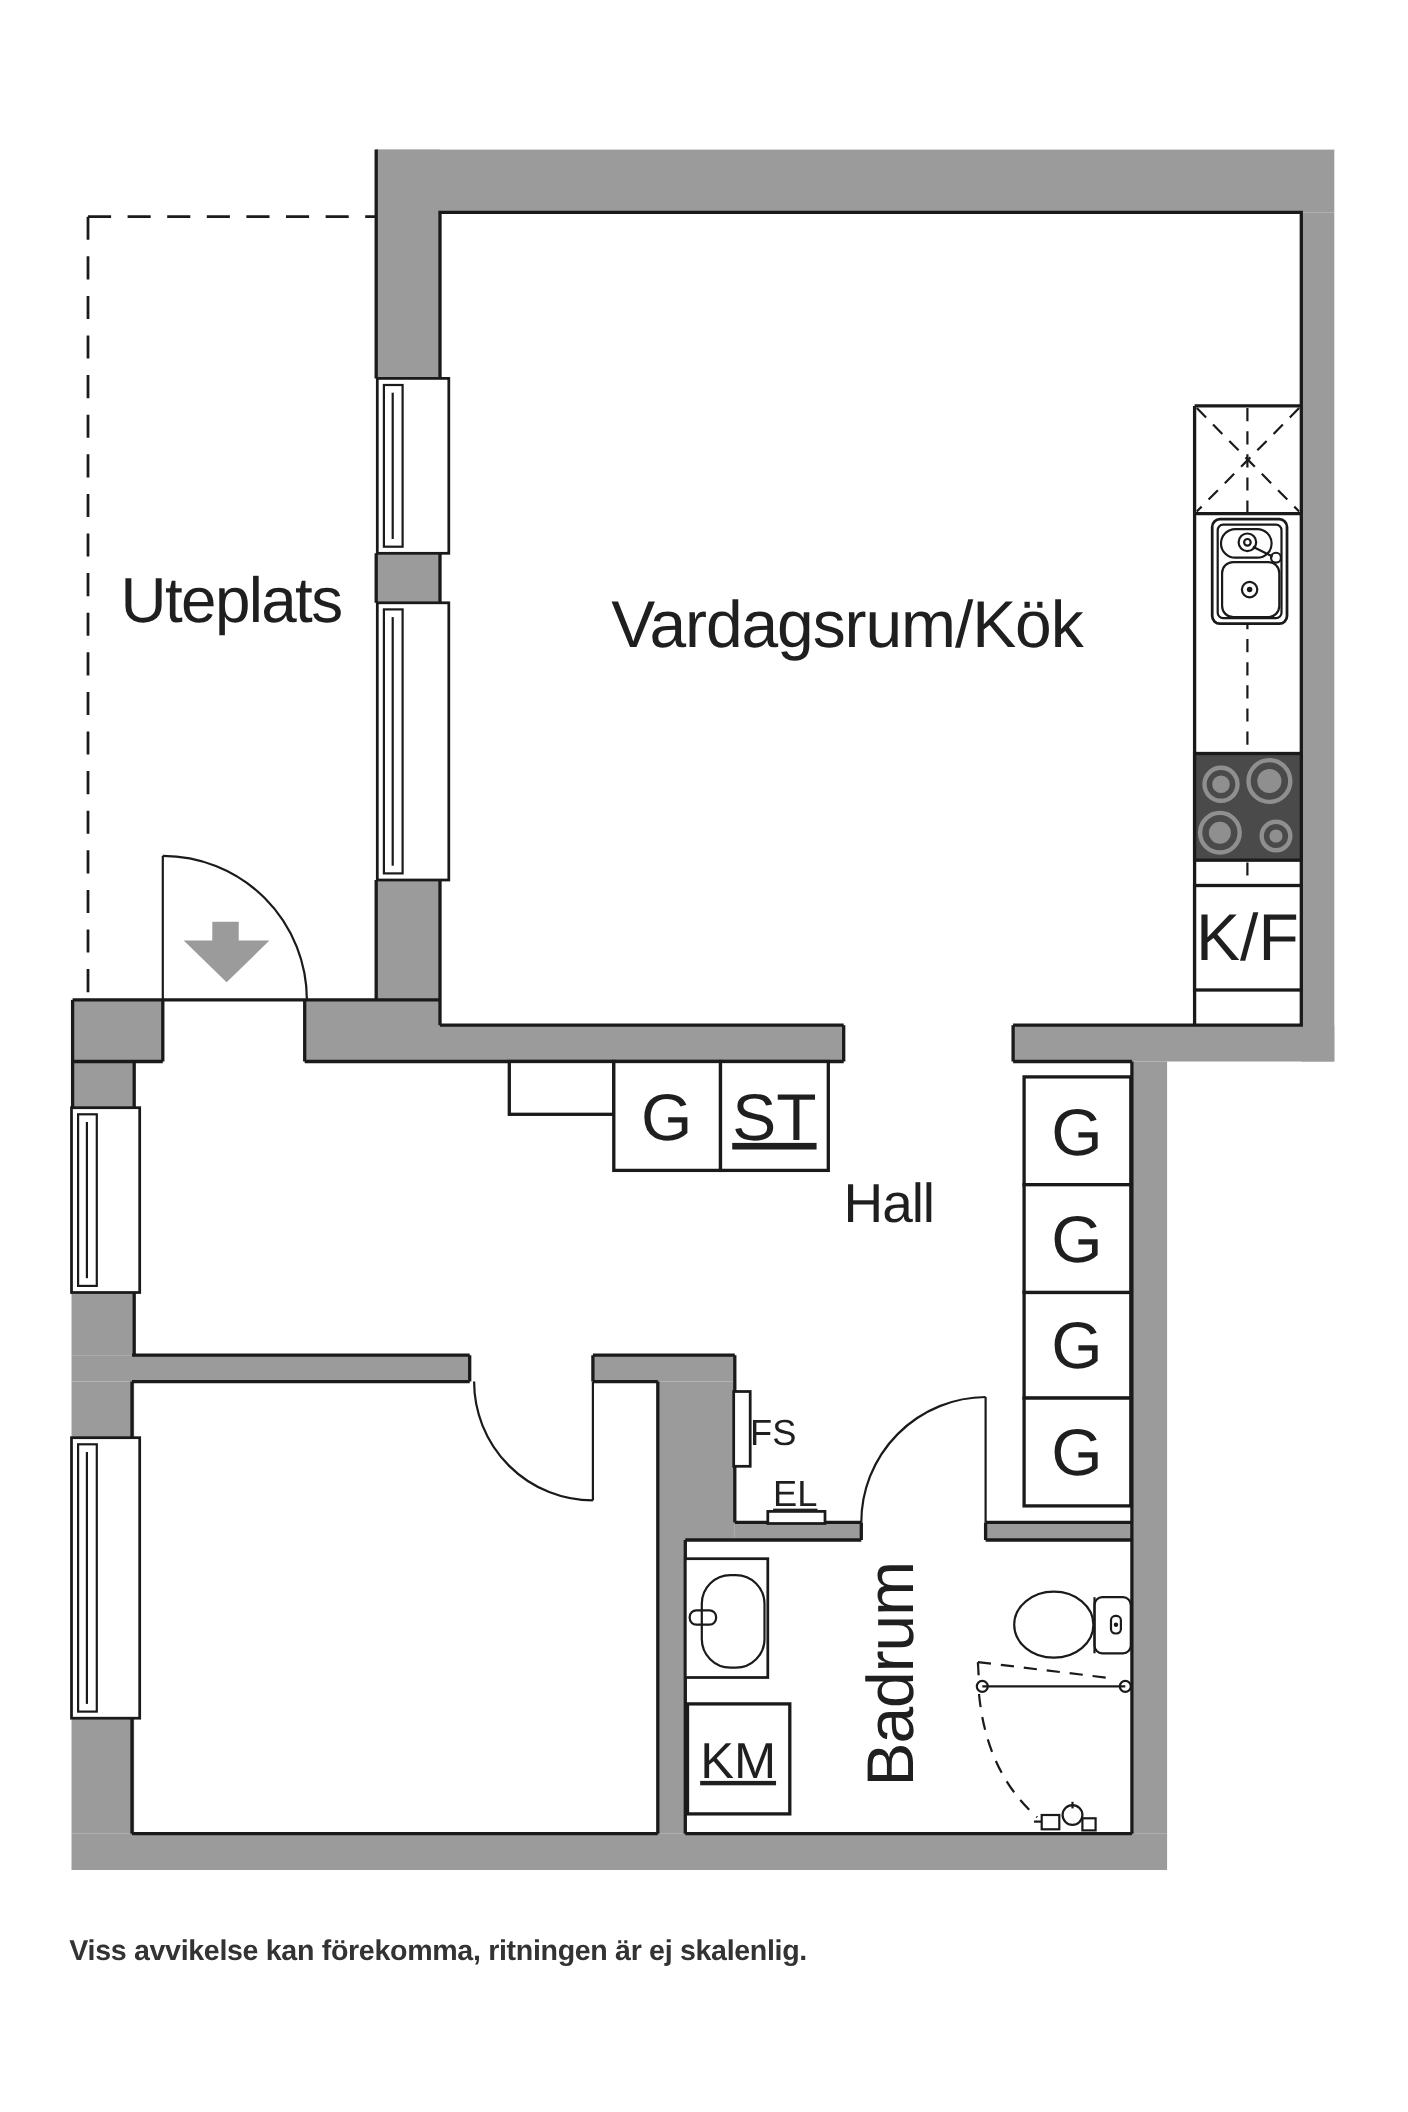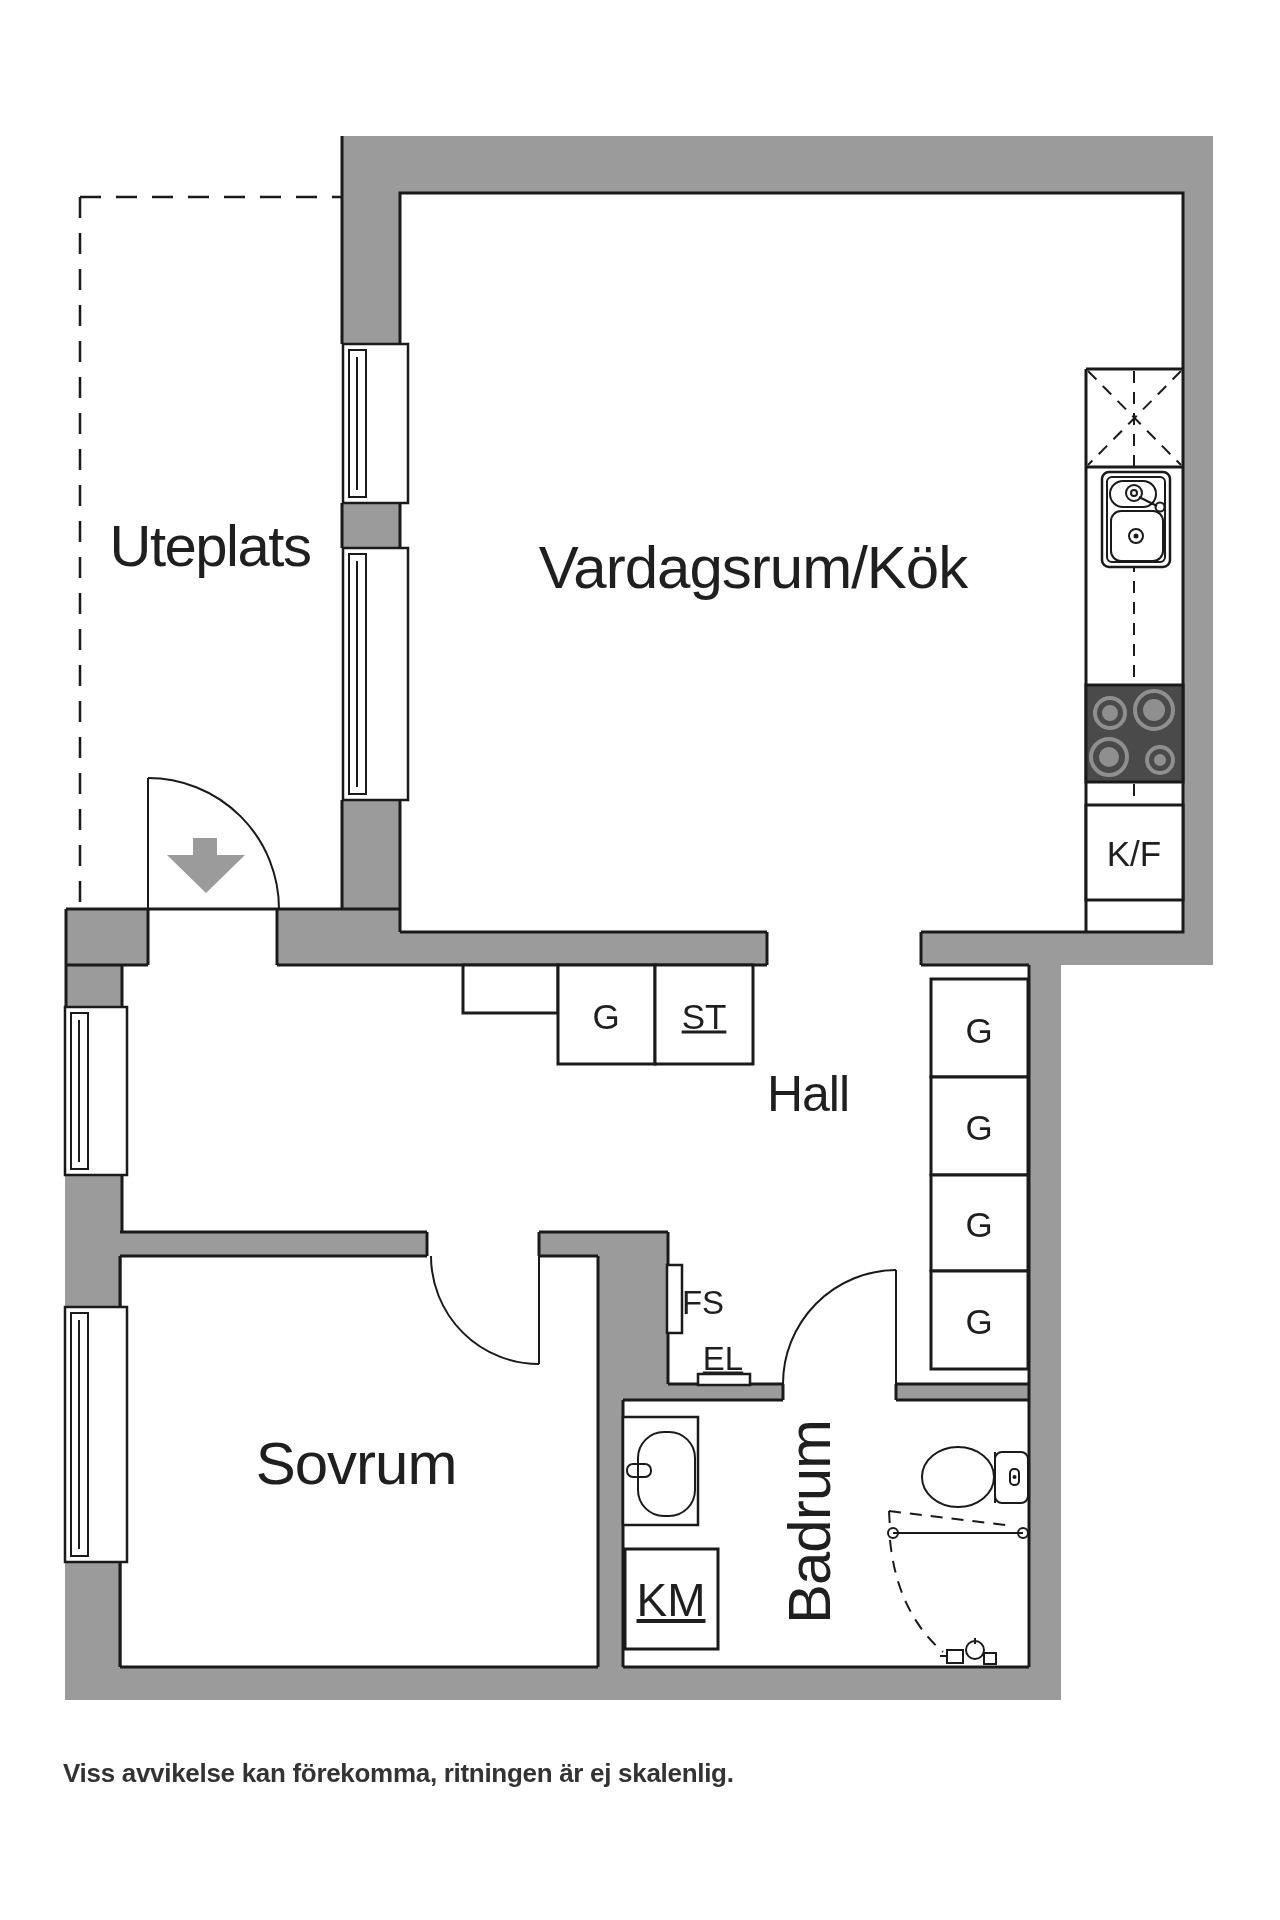--- a/index.html
+++ b/index.html
@@ -4,21 +4,21 @@
 <style>
   :root{
     --wall:#9a9b9a; --line:#1a1a1a; --stove:#4a4a4a; --burner:#8f8f8f; --text:#1f1f1f;
   }
   html,body{margin:0;padding:0;background:#fff;}
   #plan{position:relative;width:1280px;height:1920px;background:#fff;overflow:hidden;
         font-family:"Liberation Sans","DejaVu Sans",sans-serif;color:var(--text);}
   #plan svg{position:absolute;left:0;top:0;}
   .lbl{position:absolute;transform:translate(-50%,-50%);white-space:nowrap;color:var(--text);line-height:1;}
   .room{font-size:60px;letter-spacing:-1px;}
-  .box-lbl{font-size:35px;}
+  .box-lbl{font-size:60px;}
   .small-lbl{font-size:33px;}
   .rot{transform:translate(-50%,-50%) rotate(-90deg);}
   .disclaimer{position:absolute;left:63px;top:1773px;transform:translateY(-50%);
               font-size:26px;letter-spacing:-0.3px;color:#333;white-space:nowrap;font-weight:bold;}
   .wall{fill:var(--wall);}
   .ln{stroke:var(--line);stroke-width:3;fill:none;}
   .thin{stroke:var(--line);stroke-width:2;fill:none;}
   .dash{stroke:var(--line);stroke-width:2.5;fill:none;stroke-dasharray:21 15;}
   .dash-s{stroke:var(--line);stroke-width:2;fill:none;stroke-dasharray:12 9;}
   .wbox{fill:#fff;stroke:var(--line);stroke-width:3;}
@@ -203,23 +203,22 @@
       </g>
     </g>
 
     <g>
       <rect class="wbox2" x="667" y="1265" width="15" height="68"></rect>
       <rect class="wbox2" x="698" y="1374" width="52" height="11"></rect>
     </g>
   </svg>
 
   <div class="lbl room" style="left:210px;top:546px;font-size:58px;letter-spacing:-1.5px;">Uteplats</div>
-  <div class="lbl room" style="left:753px;top:568px;">Vardagsrum/Kök</div>
+  <div class="lbl room" style="left:770px;top:568px;">Vardagsrum/Kök</div>
   <div class="lbl room" style="left:808px;top:1094px;font-size:50px;">Hall</div>
-  <div class="lbl room" style="left:356px;top:1464px;">Sovrum</div>
   <div class="lbl room rot" style="left:810px;top:1522px;">Badrum</div>
 
   <div class="lbl box-lbl" style="left:979px;top:1030px;">G</div>
   <div class="lbl box-lbl" style="left:979px;top:1127px;">G</div>
   <div class="lbl box-lbl" style="left:979px;top:1224px;">G</div>
   <div class="lbl box-lbl" style="left:979px;top:1321px;">G</div>
   <div class="lbl box-lbl" style="left:606px;top:1016px;">G</div>
   <div class="lbl box-lbl" style="left:704px;top:1016px;text-decoration:underline;">ST</div>
 
   <div class="lbl box-lbl" style="left:1134px;top:853px;">K/F</div>

